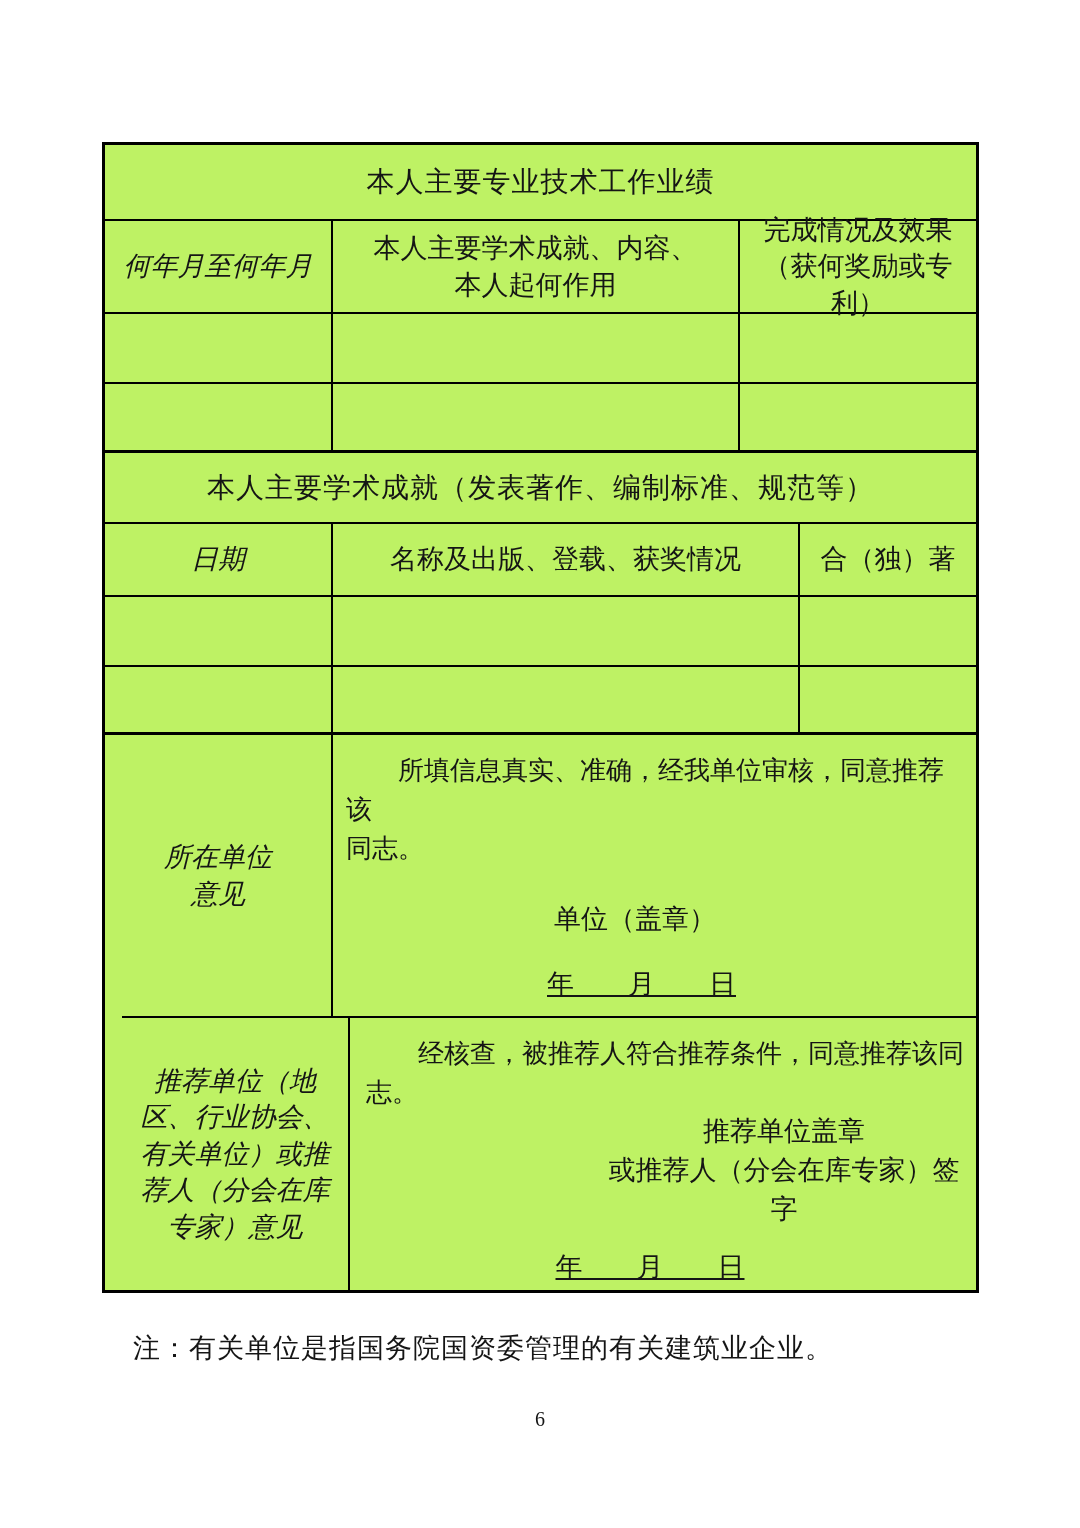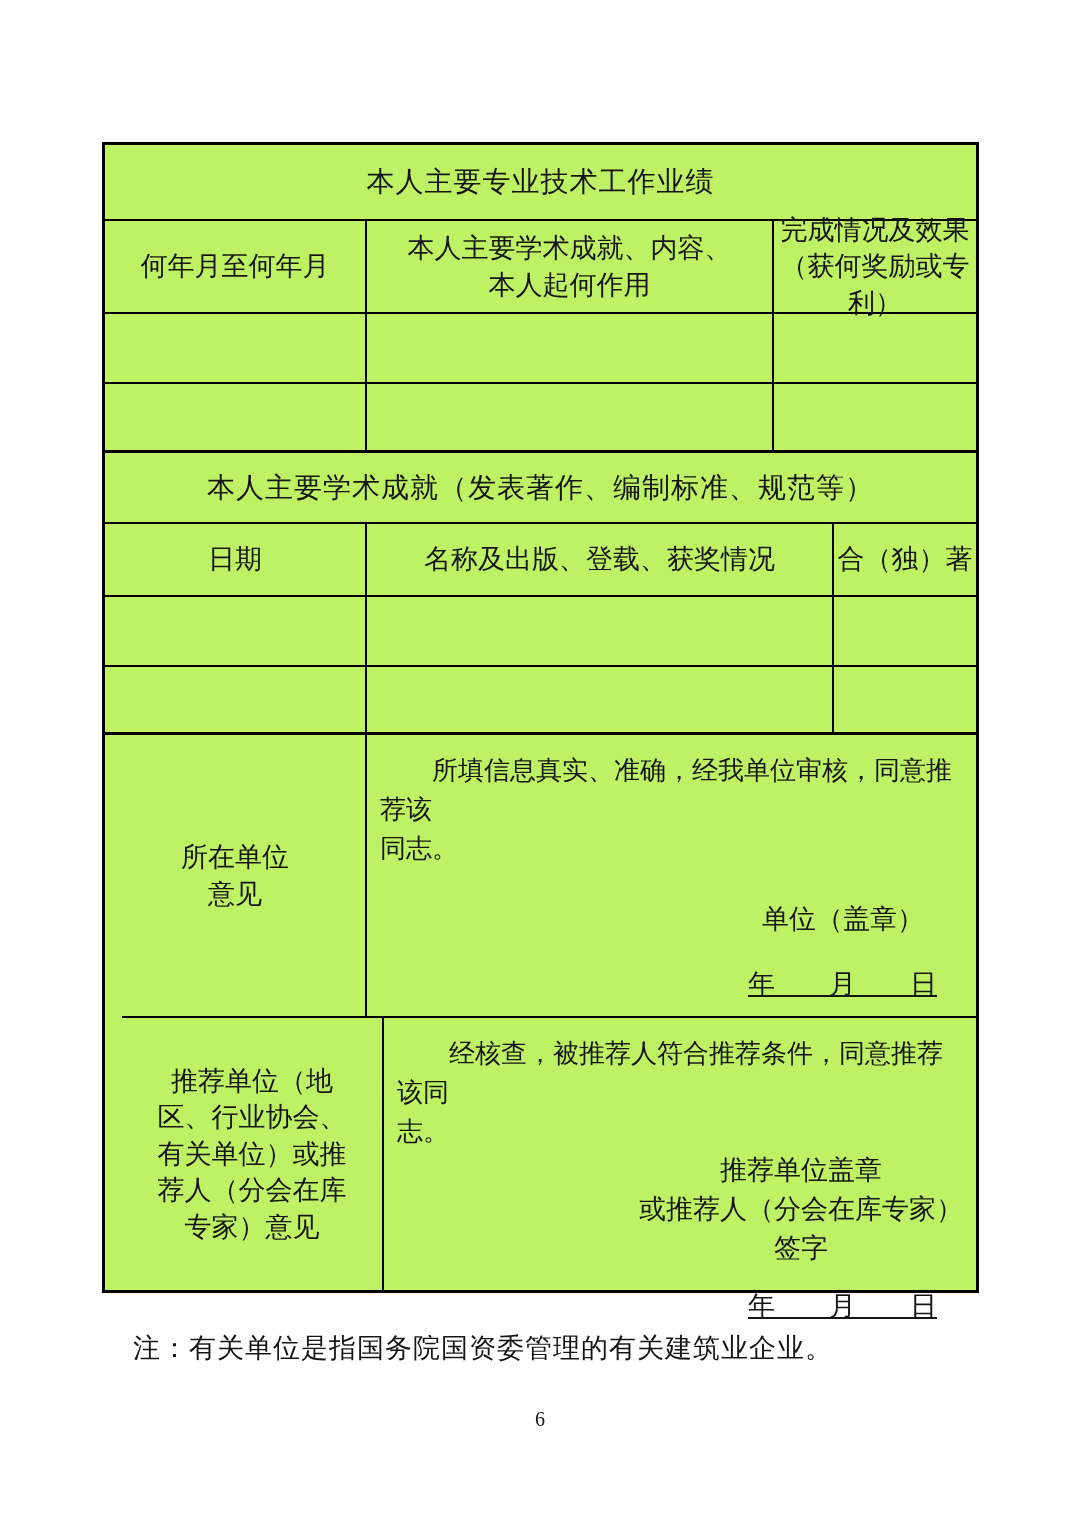--- a/index.html
+++ b/index.html
@@ -12,36 +12,36 @@
   .row { display:flex; border-top:2px solid #000; }
   .row:first-child { border-top:none; }
   .row.thick { border-top:3px solid #000; }
   .cell { border-left:2px solid #000; display:flex; flex-direction:column;
     align-items:center; justify-content:center; text-align:center;
     font-size:27px; line-height:1.35; }
   .cell:first-child { border-left:none; }
   .pre { white-space:pre-line; }
 
   
-  .wA  { width:260px; flex:none; }
+  .wA  { width:226px; flex:none;font-style:italic; }
   .wB  { width:407px; flex:none; }
   .wB2 { width:467px; flex:none; }
   .rest{ flex:1; }
 
   
   .r1 { height:74px; }  .r2 { height:93px; }
   .r3 { height:70px; }  .r4 { height:68px; }
   .r5 { height:72px; }  .r6 { height:73px; }
   .r7 { height:70px; }  .r8 { height:67px; }
   .r9 { height:284px; } .r10{ height:274px;margin-left:17px; }
 
   .title { font-size:28px; letter-spacing:1px; }
 
   
-  .body { align-items:flex-end; justify-content:flex-start; text-align:left;
+  .body { align-items:center; justify-content:flex-start; text-align:left;
     padding:16px 9px 14px 13px; }
   .stmt { font-size:26px; line-height:1.5; text-indent:2em; white-space:pre-line; }
   .sealline  { margin-top:auto; text-align:right; padding-right:43px; font-size:27px; }
   .sigblock  { margin-top:auto; text-align:center; padding-left:238px;
     line-height:1.45; font-size:27px; }
   .dateline  { text-align:right; padding-right:30px; margin-top:28px; font-size:27px;text-decoration:underline; }
   .r10 .dateline { margin-top:20px; }
 
   .note { position:absolute; left:133px; top:1330px; font-size:27px;
     letter-spacing:1px; white-space:nowrap; }

